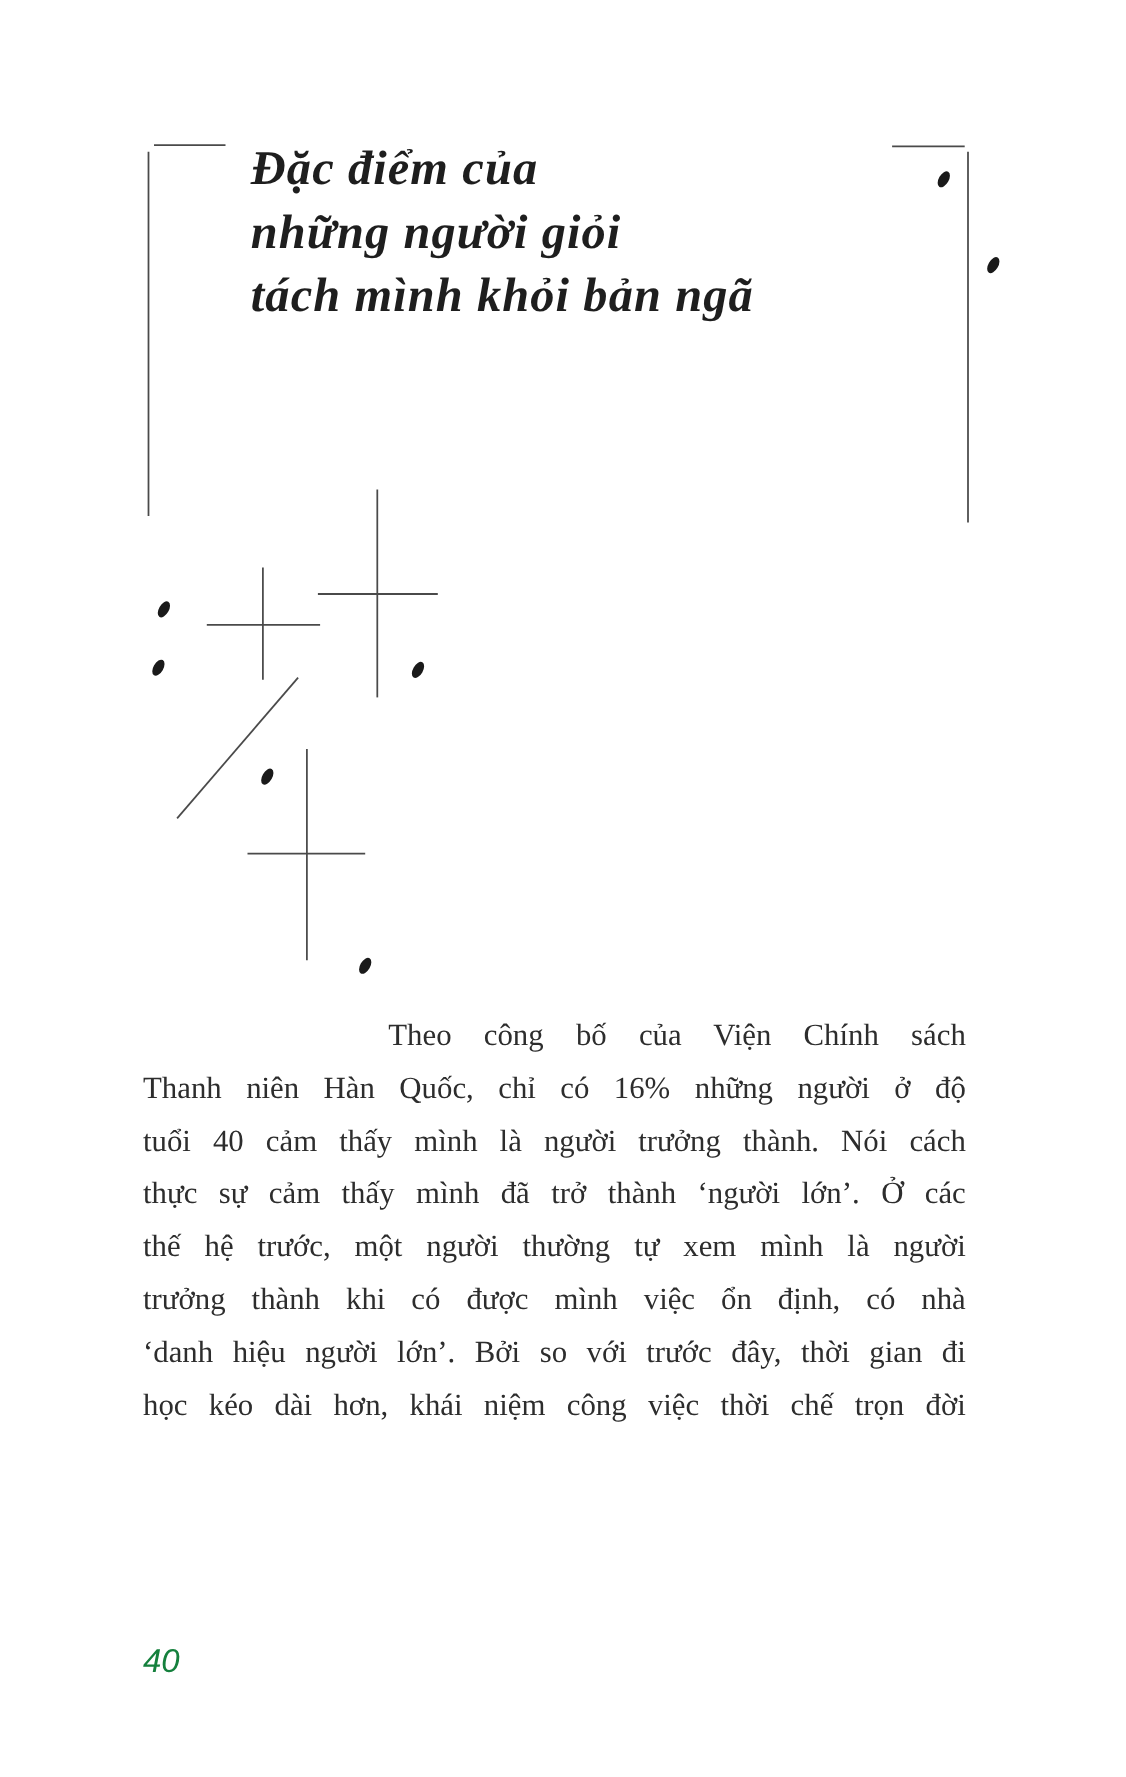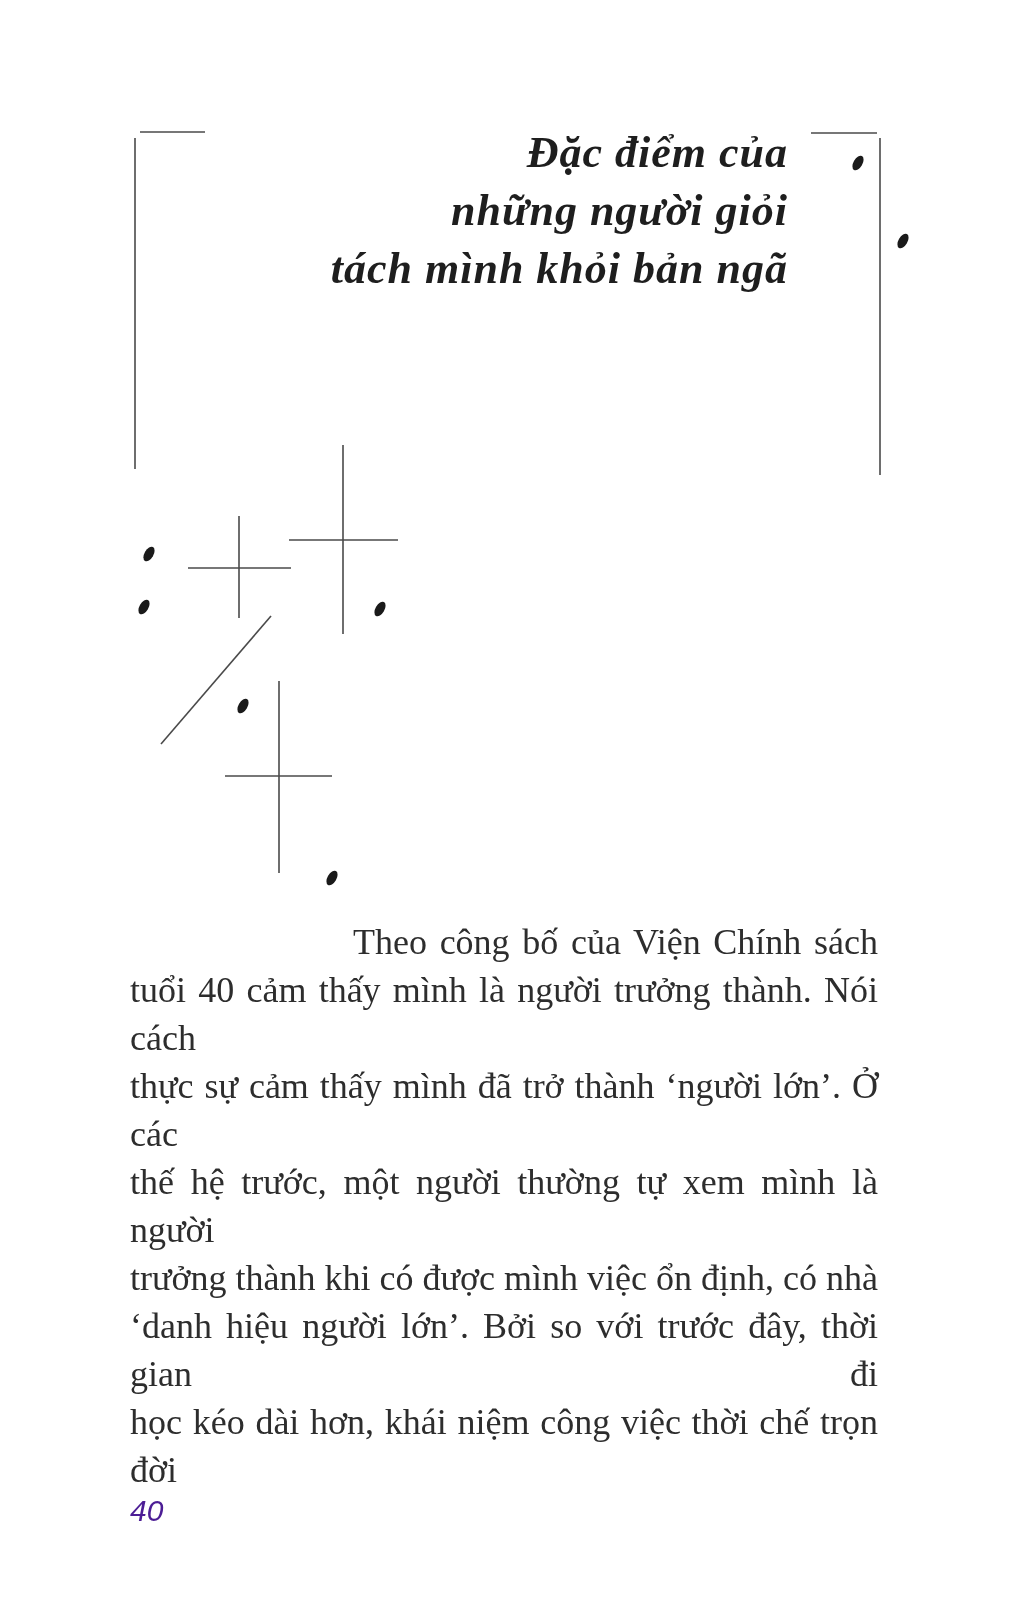--- a/index.html
+++ b/index.html
@@ -32,47 +32,46 @@
     left: 228px;
     top: 124px;
     width: 560px;
     font-family: "Liberation Serif", serif;
     font-style: italic;
     font-weight: 700;
     font-size: 44px;
     line-height: 58px;
     letter-spacing: 1px;
     color: var(--title);
-    text-align: right;
   }
   .body-text {
     position: absolute;
     left: 130px;
     top: 918px;
     width: 748px;
     font-family: "Liberation Serif", serif;
-    font-size: 36px;
+    font-size: 28px;
     line-height: 48px;
     color: var(--text);
   }
   .para-line {
     text-align: justify;
     text-align-last: justify;
     text-justify: inter-word;
     white-space: normal;
   }
   .para-line:first-child { padding-left: 223px; }
   .page-number {
     position: absolute;
     left: 130px;
     top: 1494px;
     font-family: "Liberation Sans", sans-serif;
     font-style: italic;
     font-size: 30px;
-    color: #4c1d95;
+    color: #15803d;
   }
 </style>
 </head>
 <body>
 
 <div class="page">
 
   <svg class="decor" viewBox="0 0 1024 1615" xmlns="http://www.w3.org/2000/svg" aria-hidden="true">
 
     <line x1="140" y1="132" x2="205" y2="132"></line>
@@ -102,20 +101,21 @@
   </svg>
 
   <h1 class="title">
       <div class="title-line">Đặc điểm của</div>
       <div class="title-line">những người giỏi</div>
       <div class="title-line">tách mình khỏi bản ngã</div>
     </h1>
 
   <div class="body-text">
       <div class="para-line">Theo công bố của Viện Chính sách</div>
+      <div class="para-line">Thanh niên Hàn Quốc, chỉ có 16% những người ở độ</div>
       <div class="para-line">tuổi 40 cảm thấy mình là người trưởng thành. Nói cách</div>
       <div class="para-line">thực sự cảm thấy mình đã trở thành ‘người lớn’. Ở các</div>
       <div class="para-line">thế hệ trước, một người thường tự xem mình là người</div>
       <div class="para-line">trưởng thành khi có được mình việc ổn định, có nhà</div>
       <div class="para-line">‘danh hiệu người lớn’. Bởi so với trước đây, thời gian đi</div>
       <div class="para-line">học kéo dài hơn, khái niệm công việc thời chế trọn đời</div>
     </div>
 
   <div class="page-number">40</div>
 

